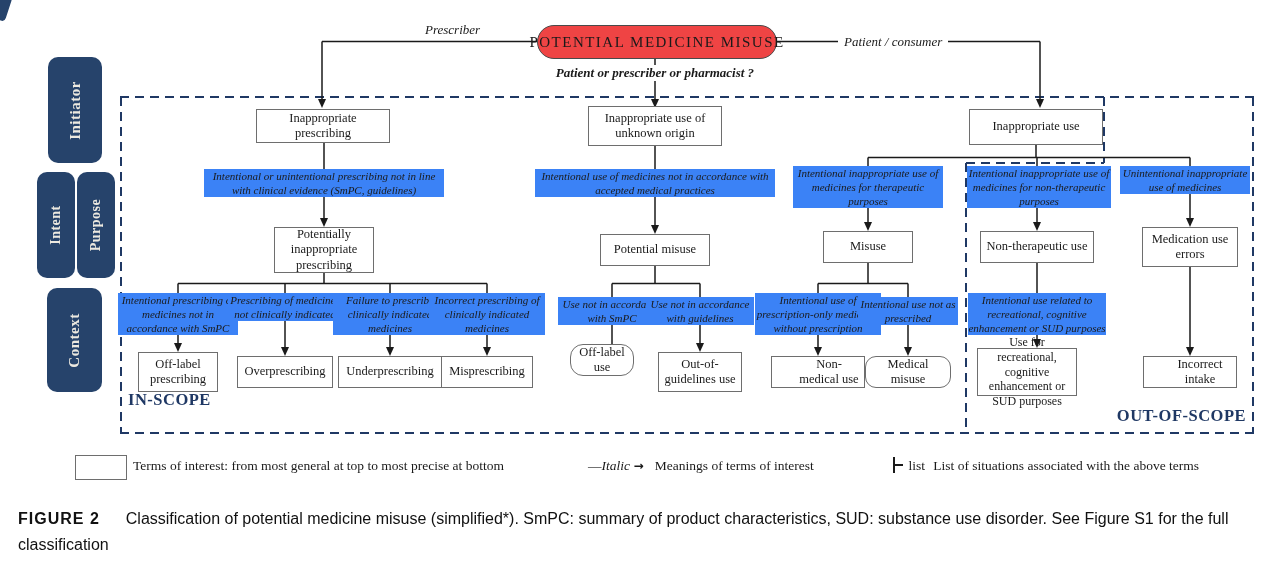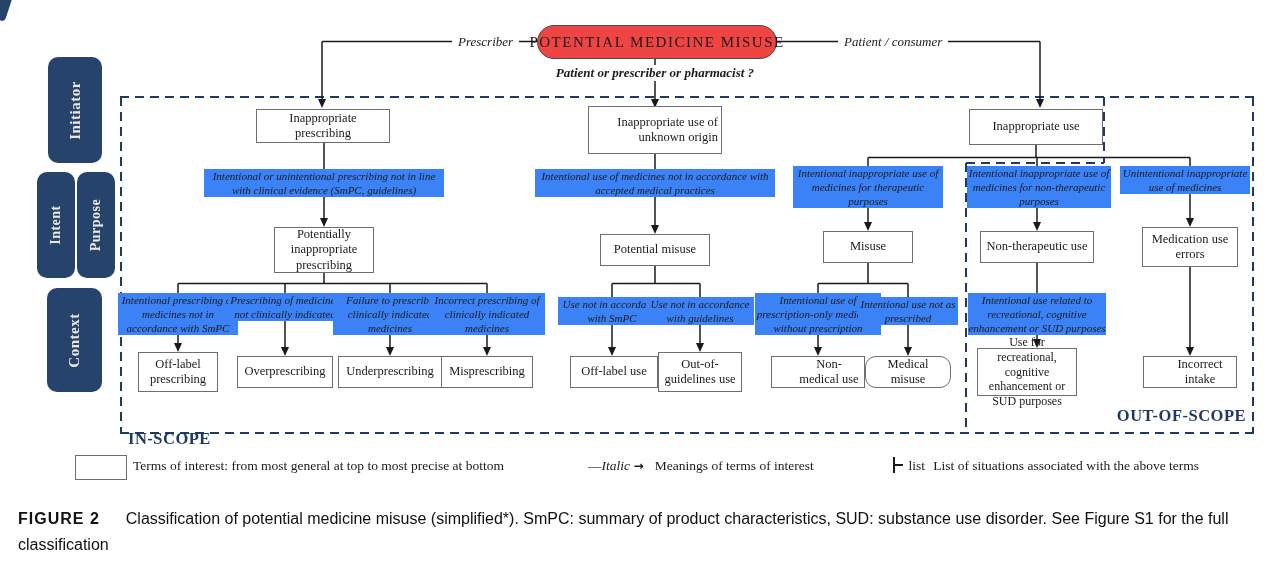--- a/index.html
+++ b/index.html
@@ -146,42 +146,42 @@
       <polygon points="814,347 822,347 818,356"></polygon>
       <polygon points="904,347 912,347 908,356"></polygon>
       <polygon points="1033,339 1041,339 1037,348"></polygon>
       <polygon points="1186,347 1194,347 1190,356"></polygon>
     </g>
   </svg>
 
   <div class="oval" style="left:537px;top:25px;width:238px;height:32px;">
     <span>POTENTIAL MEDICINE MISUSE</span>
   </div>
-  <div class="toplab" style="left:419px;top:34px;margin-left:33px;">Prescriber</div>
+  <div class="toplab" style="left:419px;top:22px;">Prescriber</div>
   <div class="toplab" style="left:838px;top:34px;">Patient / consumer</div>
   <div class="question" style="left:525px;top:65px;width:260px;">Patient or prescriber or pharmacist ?</div>
 
   <div class="sbox" style="left:48px;top:57px;width:54px;height:106px;">
     <span>Initiator</span>
   </div>
   <div class="sbox" style="left:37px;top:172px;width:38px;height:106px;">
     <span style="font-size:14px">Intent</span>
   </div>
   <div class="sbox" style="left:77px;top:172px;width:38px;height:106px;">
     <span style="font-size:14px">Purpose</span>
   </div>
   <div class="sbox" style="left:47px;top:288px;width:55px;height:104px;">
     <span>Context</span>
   </div>
 
-  <div class="scope" style="left:128px;top:429px;">IN-SCOPE</div>
+  <div class="scope" style="left:128px;top:390px;">IN-SCOPE</div>
   <div class="scope" style="right:30px;top:406px;">OUT-OF-SCOPE</div>
 
   <div class="tbox" style="left:256px;top:109px;width:134px;height:34px;">Inappropriate prescribing</div>
-  <div class="tbox" style="left:588px;top:106px;width:134px;height:48px;text-align:right;">Inappropriate use of unknown origin</div>
+  <div class="tbox" style="left:588px;top:106px;width:134px;height:40px;">Inappropriate use of unknown origin</div>
   <div class="tbox" style="left:969px;top:109px;width:134px;height:36px;">Inappropriate use</div>
 
   <div class="meaning" style="left:204px;top:169px;width:240px;">Intentional or unintentional prescribing not in line with clinical evidence (SmPC, guidelines)</div>
   <div class="meaning" style="left:535px;top:169px;width:240px;">Intentional use of medicines not in accordance with accepted medical practices</div>
   <div class="meaning" style="left:793px;top:166px;width:150px;">Intentional inappropriate use of medicines for therapeutic purposes</div>
   <div class="meaning" style="left:967px;top:166px;width:144px;">Intentional inappropriate use of medicines for non-therapeutic purposes</div>
   <div class="meaning" style="left:1120px;top:166px;width:130px;">Unintentional inappropriate use of medicines</div>
 
   <div class="tbox" style="left:274px;top:227px;width:100px;height:46px;">Potentially inappropriate prescribing</div>
   <div class="tbox" style="left:600px;top:234px;width:110px;height:32px;">Potential misuse</div>
@@ -199,21 +199,21 @@
 
   <div class="meaning" style="left:755px;top:293px;width:126px;">Intentional use of prescription-only medicines without prescription</div>
   <div class="meaning" style="left:858px;top:297px;width:100px;">Intentional use not as prescribed</div>
 
   <div class="meaning" style="left:968px;top:293px;width:138px;">Intentional use related to recreational, cognitive enhancement or SUD purposes</div>
 
   <div class="tbox" style="left:138px;top:352px;width:80px;height:40px;">Off-label prescribing</div>
   <div class="tbox" style="left:237px;top:356px;width:96px;height:32px;">Overprescribing</div>
   <div class="tbox" style="left:338px;top:356px;width:104px;height:32px;">Underprescribing</div>
   <div class="tbox" style="left:441px;top:356px;width:92px;height:32px;">Misprescribing</div>
-  <div class="tbox" style="left:570px;top:356px;width:88px;height:32px;">Off-label use</div>
+  <div class="tbox" style="left:570px;top:344px;width:64px;height:32px;border-radius:13px;">Off-label use</div>
   <div class="tbox" style="left:658px;top:352px;width:84px;height:40px;">Out-of-guidelines use</div>
   <div class="tbox" style="left:771px;top:356px;width:94px;height:32px;padding-left:25px;">Non-medical use</div>
   <div class="tbox" style="left:865px;top:356px;width:86px;height:32px;border-radius:11px;">Medical misuse</div>
   <div class="tbox" style="left:977px;top:348px;width:100px;height:48px;font-size:12px;">Use for recreational, cognitive enhancement or SUD purposes</div>
   <div class="tbox" style="left:1143px;top:356px;width:94px;height:32px;padding-left:23px;">Incorrect intake</div>
 
   <div class="legend-rect" style="left:75px;top:455px;width:50px;height:23px;"></div>
   <div class="legend-text" style="left:133px;top:458px;">Terms of interest: from most general at top to most precise at bottom</div>
 
   <div class="legend-text legend-sym" style="left:588px;top:458px;">

